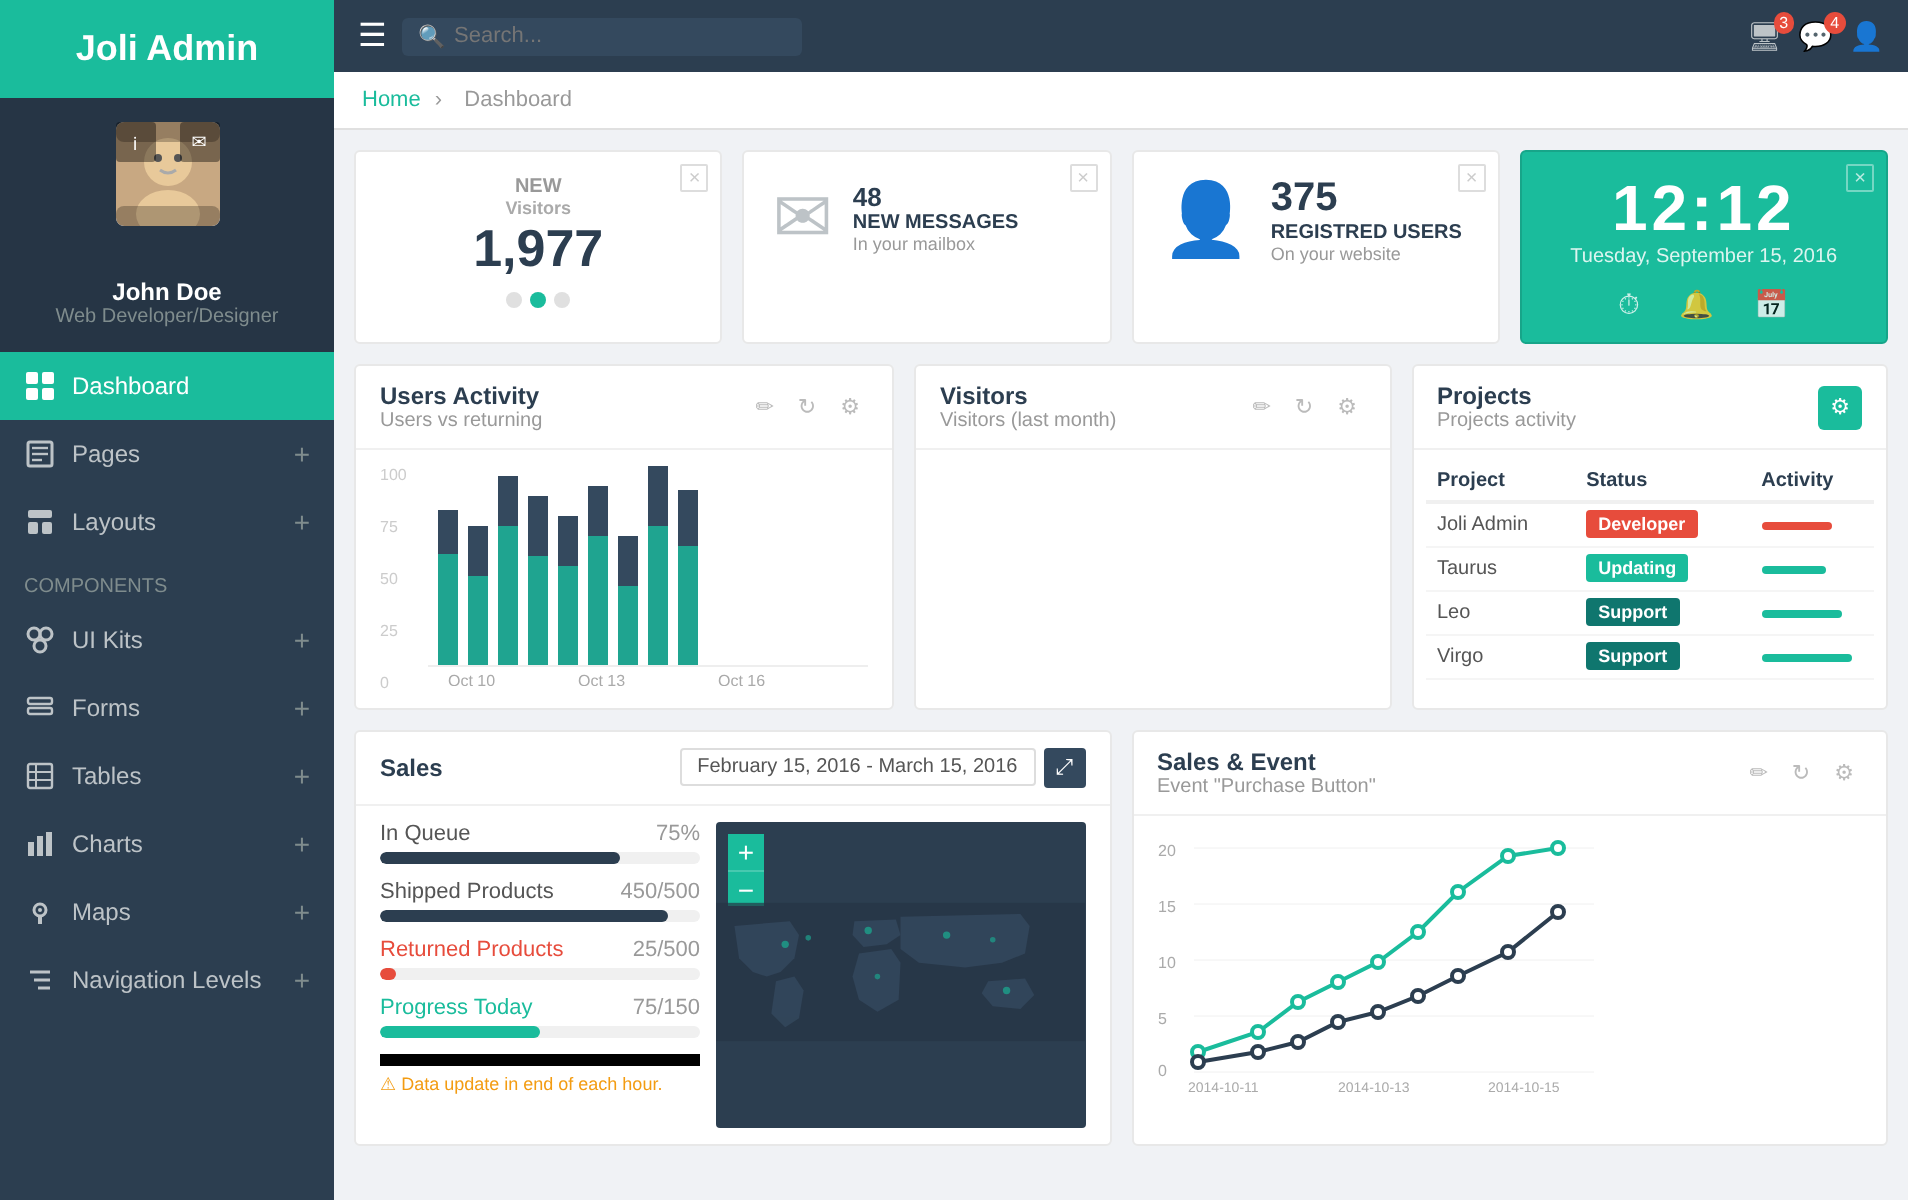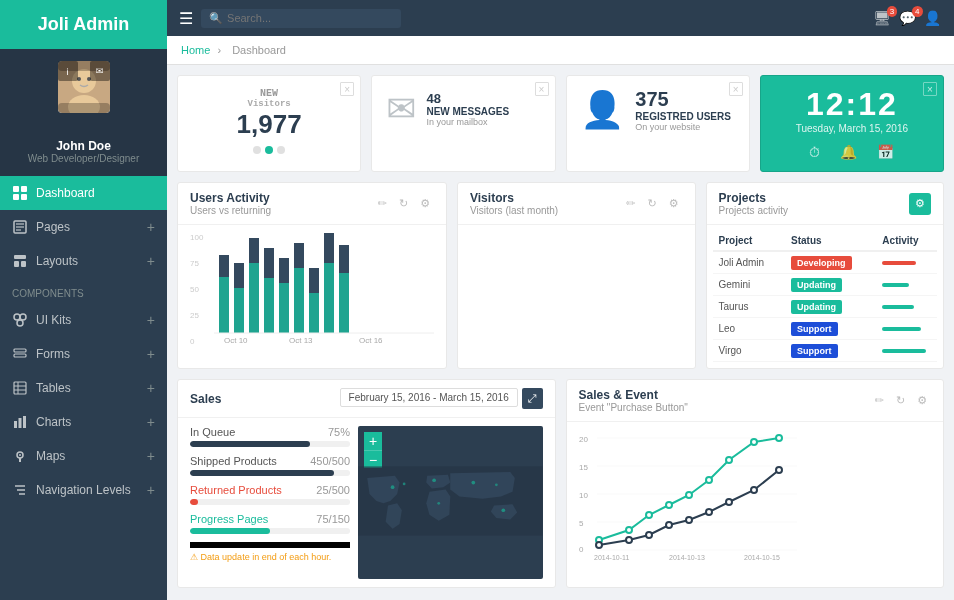--- a/index.html
+++ b/index.html
@@ -32,21 +32,21 @@
     .breadcrumb { background: #fff; padding: 8px 14px; border-bottom: 1px solid #e0e0e0; font-size: 11px; color: #999; flex-shrink: 0; }
     .breadcrumb a { color: #1abc9c; text-decoration: none; }
     .breadcrumb span { color: #999; margin: 0 4px; }
     
     .content { flex: 1; overflow-y: auto; padding: 10px; background: #f0f2f5; }
     
     
     .stats-row { display: flex; gap: 10px; margin-bottom: 10px; }
     .stat-card { background: #fff; border-radius: 3px; padding: 12px 14px; flex: 1; position: relative; border: 1px solid #e8e8e8; }
     .stat-card .close-btn { position: absolute; top: 6px; right: 6px; color: #ccc; font-size: 10px; cursor: pointer; border: 1px solid #ddd; width: 14px; height: 14px; display: flex; align-items: center; justify-content: center; border-radius: 1px; }
-    .stat-card .stat-label { font-size: 10px; color: #999; text-transform: uppercase; font-weight: bold; text-align: center; font-family: Liberation Mono, monospace; }
+    .stat-card .stat-label { font-size: 10px; color: #999; text-transform: uppercase; font-weight: bold; text-align: center; }
     .stat-card .stat-value { font-size: 26px; font-weight: bold; color: #2c3e50; text-align: center; line-height: 1.2; }
     .stat-card .stat-dots { display: flex; gap: 4px; justify-content: center; margin-top: 6px; }
     .stat-dot { width: 8px; height: 8px; border-radius: 50%; background: #e0e0e0; }
     .stat-dot.active { background: #1abc9c; }
     
     .clock-card { background: #1abc9c; border-radius: 3px; flex: 1; position: relative; padding: 10px 14px; display: flex; flex-direction: column; align-items: center; justify-content: center; border: 1px solid #17a589; }
     .clock-card .close-btn { position: absolute; top: 6px; right: 6px; color: rgba(255,255,255,0.7); font-size: 10px; cursor: pointer; border: 1px solid rgba(255,255,255,0.4); width: 14px; height: 14px; display: flex; align-items: center; justify-content: center; border-radius: 1px; }
     .clock-time { font-size: 32px; font-weight: bold; color: #fff; letter-spacing: 2px; }
     .clock-date { font-size: 10px; color: rgba(255,255,255,0.85); margin-bottom: 6px; }
     .clock-actions { display: flex; gap: 20px; margin-top: 4px; }
@@ -68,21 +68,21 @@
     .donut-wrap { display: flex; align-items: center; justify-content: center; padding: 8px; }
     
     
     .projects-widget { width: 240px; flex-shrink: 0; }
     .projects-table { width: 100%; border-collapse: collapse; font-size: 10px; }
     .projects-table th { text-align: left; padding: 4px 6px; color: #2c3e50; font-size: 10px; font-weight: bold; border-bottom: 2px solid #f0f0f0; }
     .projects-table td { padding: 5px 6px; border-bottom: 1px solid #f5f5f5; color: #555; }
     .status-badge { padding: 2px 6px; border-radius: 2px; font-size: 9px; color: #fff; font-weight: bold; }
     .badge-developing { background: #e74c3c; }
     .badge-updating { background: #1abc9c; }
-    .badge-support { background: #1d4ed8; }
+    .badge-support { background: #0f766e; }
     .activity-bar { height: 4px; border-radius: 2px; background: #e74c3c; }
     .activity-bar.green { background: #1abc9c; }
     .activity-bar.teal { background: #1abc9c; }
     
     
     .bottom-row { display: flex; gap: 10px; }
     .sales-widget { flex: 1; }
     .sales-event-widget { width: 240px; flex-shrink: 0; }
     
     .date-picker-btn { background: #fff; border: 1px solid #ddd; padding: 3px 8px; border-radius: 2px; font-size: 10px; color: #555; cursor: pointer; display: flex; align-items: center; gap: 4px; }
@@ -320,21 +320,21 @@
             <div style="font-size:20px; font-weight:bold; color:#2c3e50;">375</div>
             <div style="font-size:10px; font-weight:bold; color:#2c3e50; text-transform:uppercase;">REGISTRED USERS</div>
             <div style="font-size:9px; color:#999;">On your website</div>
           </div>
         </div>
       </div>
 
       <div class="clock-card">
         <div class="close-btn">×</div>
         <div class="clock-time">12:12</div>
-        <div class="clock-date">Tuesday, March 15, 2016</div>
+        <div class="clock-date">Tuesday, September 15, 2016</div>
         <div class="clock-actions">
           <span class="clock-action-btn">⏱</span>
           <span class="clock-action-btn">🔔</span>
           <span class="clock-action-btn">📅</span>
         </div>
       </div>
     </div>
 
     <div class="widgets-row">
 
@@ -427,30 +427,23 @@
             <thead>
               <tr>
                 <th>Project</th>
                 <th>Status</th>
                 <th>Activity</th>
               </tr>
             </thead>
             <tbody>
               <tr>
                 <td>Joli Admin</td>
-                <td><span class="status-badge badge-developing">Developing</span></td>
+                <td><span class="status-badge badge-developing">Developer</span></td>
                 <td>
                     <div class="activity-bar" style="width:70%; background:#e74c3c;"></div>
-                  </td>
-              </tr>
-              <tr>
-                <td>Gemini</td>
-                <td><span class="status-badge badge-updating">Updating</span></td>
-                <td>
-                    <div class="activity-bar green" style="width:55%;"></div>
                   </td>
               </tr>
               <tr>
                 <td>Taurus</td>
                 <td><span class="status-badge badge-updating">Updating</span></td>
                 <td>
                     <div class="activity-bar teal" style="width:65%;"></div>
                   </td>
               </tr>
               <tr>
@@ -514,21 +507,21 @@
                   <span>Returned Products</span>
                   <span class="pct">25/500</span>
                 </div>
                 <div class="progress-track">
                   <div class="progress-fill fill-red" style="width:5%"></div>
                 </div>
               </div>
 
               <div class="progress-item">
                 <div class="progress-label teal-label">
-                  <span>Progress Pages</span>
+                  <span>Progress Today</span>
                   <span class="pct">75/150</span>
                 </div>
                 <div class="progress-track">
                   <div class="progress-fill fill-teal" style="width:50%"></div>
                 </div>
               </div>
               <div class="data-note">
                 <span>⚠</span>
                 <span>Data update in end of each hour.</span>
               </div>

